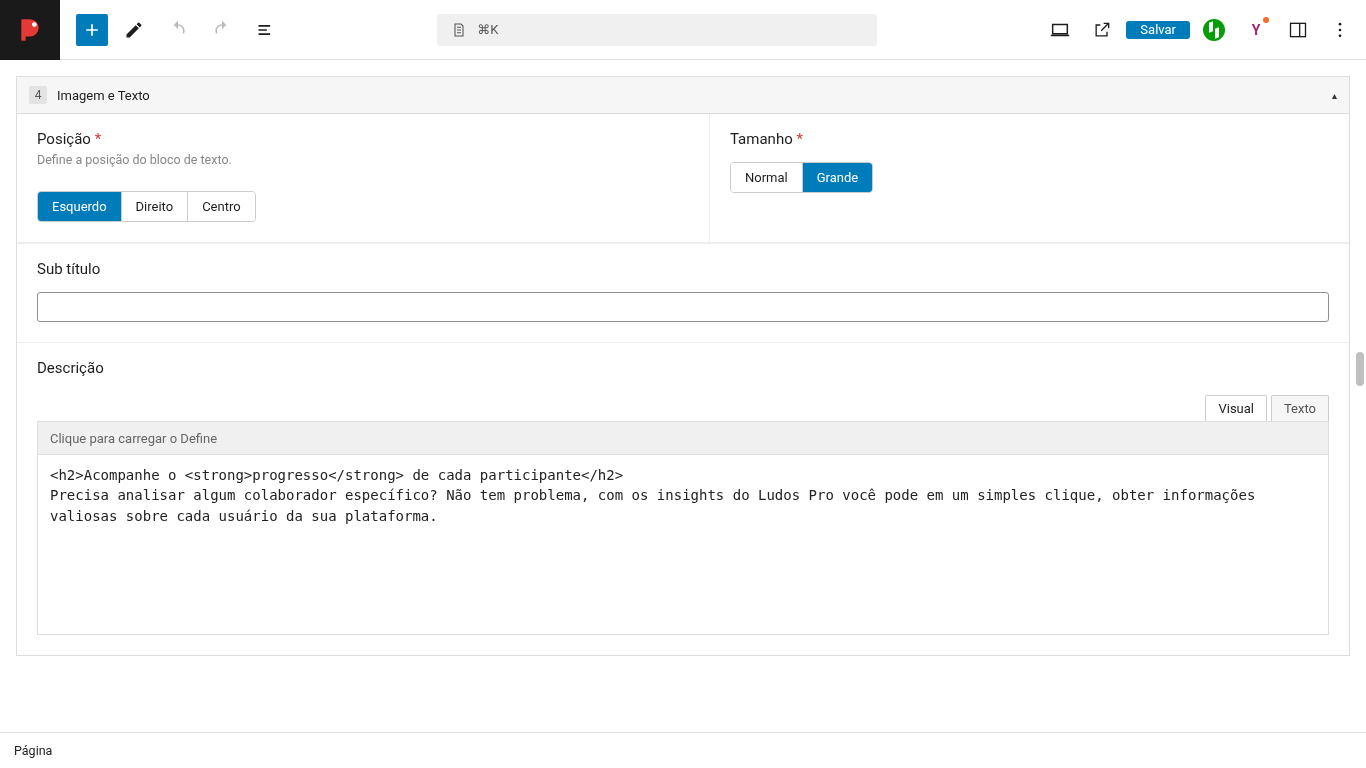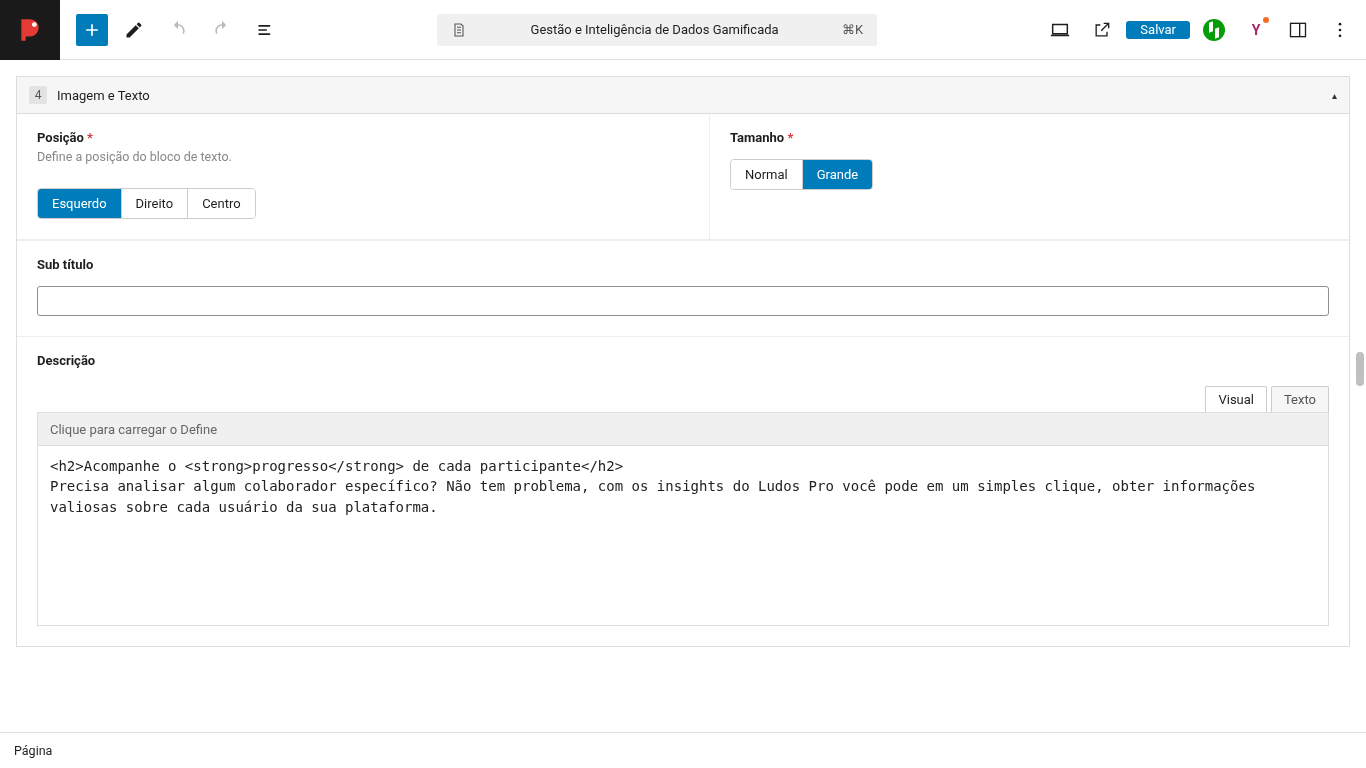--- a/index.html
+++ b/index.html
@@ -24,21 +24,21 @@
 .block-header { background: #f6f6f6; border: 1px solid #ddd; height: 38px; display: flex; align-items: center; padding: 0 12px; gap: 10px; position: relative; }
 .block-header .num { background: #e3e3e3; color: #555; font-size: 12px; width: 18px; height: 18px; border-radius: 2px; display: flex; align-items: center; justify-content: center; }
 .block-header .caret { position: absolute; right: 12px; font-size: 10px; color: #333; }
 
 .block-body { border: 1px solid #ddd; border-top: none; padding: 0; }
 .two-col { display: flex; }
 .col-left { flex: 1; padding: 16px 20px 20px 20px; }
 .col-right { width: 640px; border-left: 1px solid #eee; padding: 16px 20px 20px 20px; }
 .divider { border-top: 1px solid #eee; }
 
-.field-label { font-weight: 700; font-size: 13px; margin-bottom: 4px; }
+.field-label { font-weight: 400; font-size: 15px; margin-bottom: 4px; }
 .req { color: #d63638; }
 .field-desc { color: #888; font-size: 12.5px; margin-bottom: 24px; }
 
 .btn-group { display: inline-flex; border: 1px solid #ccc; border-radius: 4px; overflow: hidden; }
 .btn-group .seg { padding: 7px 14px; font-size: 13px; background: #fff; border-right: 1px solid #ccc; cursor: pointer; color: #1e1e1e; }
 .btn-group .seg:last-child { border-right: none; }
 .btn-group .seg.active { background: #007cba; color: #fff; }
 
 .section { padding: 16px 20px 20px 20px; }
 
@@ -98,21 +98,20 @@
       <svg width="20" height="20" viewBox="0 0 24 24">
           <path fill="currentColor" d="M3 6h14v2H3zm0 5h10v2H3zm0 5h14v2H3z"></path>
         </svg>
     </div>
   </div>
   <div class="topbar-center">
     <div class="doc-title-bar">
       <svg width="16" height="16" viewBox="0 0 24 24">
           <path fill="none" stroke="#555" stroke-width="1.6" d="M6 3h9l3 3v15H6zM9 8h6M9 12h6M9 16h6"></path>
         </svg>
-      <span class="title-text">Gestão e Inteligência de Dados Gamificada</span>
       <span class="shortcut">⌘K</span>
     </div>
   </div>
   <div class="topbar-right">
     <div class="icon-btn">
       <svg width="22" height="22" viewBox="0 0 24 24">
           <path fill="none" stroke="currentColor" stroke-width="1.6" d="M4 6h16v10H4zM2 18h20"></path>
         </svg>
     </div>
     <div class="icon-btn">

